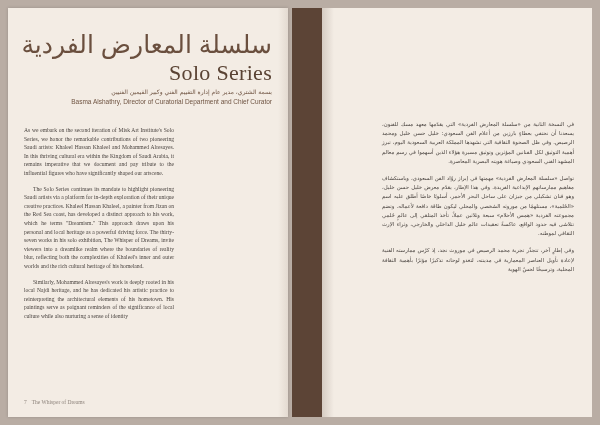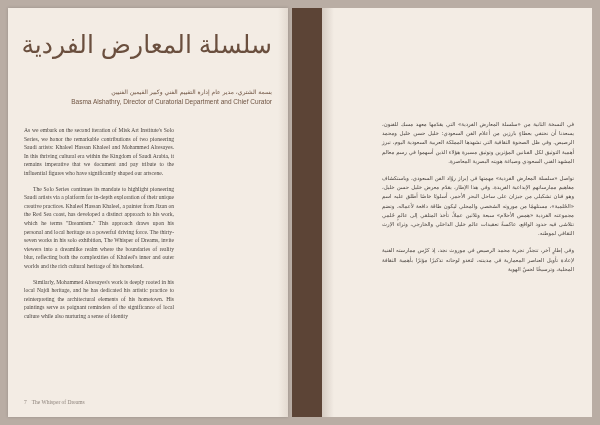--- a/index.html
+++ b/index.html
@@ -167,20 +167,21 @@
 </style>
 </head>
 <body>
 
 <div class="spread">
 
   <div class="page-left">
 
     <div class="title-ar">سلسلة المعارض الفردية</div>
 
+    <div class="title-en">Solo Series</div>
 
     <div class="byline-ar">بسمة الشتري، مدير عام إدارة التقييم الفني وكبير القيمين الفنيين</div>
 
     <div class="byline-en">Basma Alshathry, Director of Curatorial Department and Chief Curator</div>
 
     <div class="body-col">
       <p>As we embark on the second iteration of Misk Art Institute's Solo Series, we honor the remarkable contributions of two pioneering Saudi artists: Khaleel Hassan Khaleel and Mohammed Alresayes. In this thriving cultural era within the Kingdom of Saudi Arabia, it remains imperative that we document and pay tribute to the influential figures who have significantly shaped our artscene.</p>
       <p class="indent">The Solo Series continues its mandate to highlight pioneering Saudi artists via a platform for in-depth exploration of their unique creative practices. Khaleel Hassan Khaleel, a painter from Jizan on the Red Sea coast, has developed a distinct approach to his work, which he terms "Dreamism." This approach draws upon his personal and local heritage as a powerful driving force. The thirty-seven works in his solo exhibition, The Whisper of Dreams, invite viewers into a dreamlike realm where the boundaries of reality blur, reflecting both the complexities of Khaleel's inner and outer worlds and the rich cultural heritage of his homeland.</p>
       <p class="indent">Similarly, Mohammed Alresayes's work is deeply rooted in his local Najdi heritage, and he has dedicated his artistic practice to reinterpreting the architectural elements of his hometown. His paintings serve as poignant reminders of the significance of local culture while also nurturing a sense of identity</p>
     </div>

